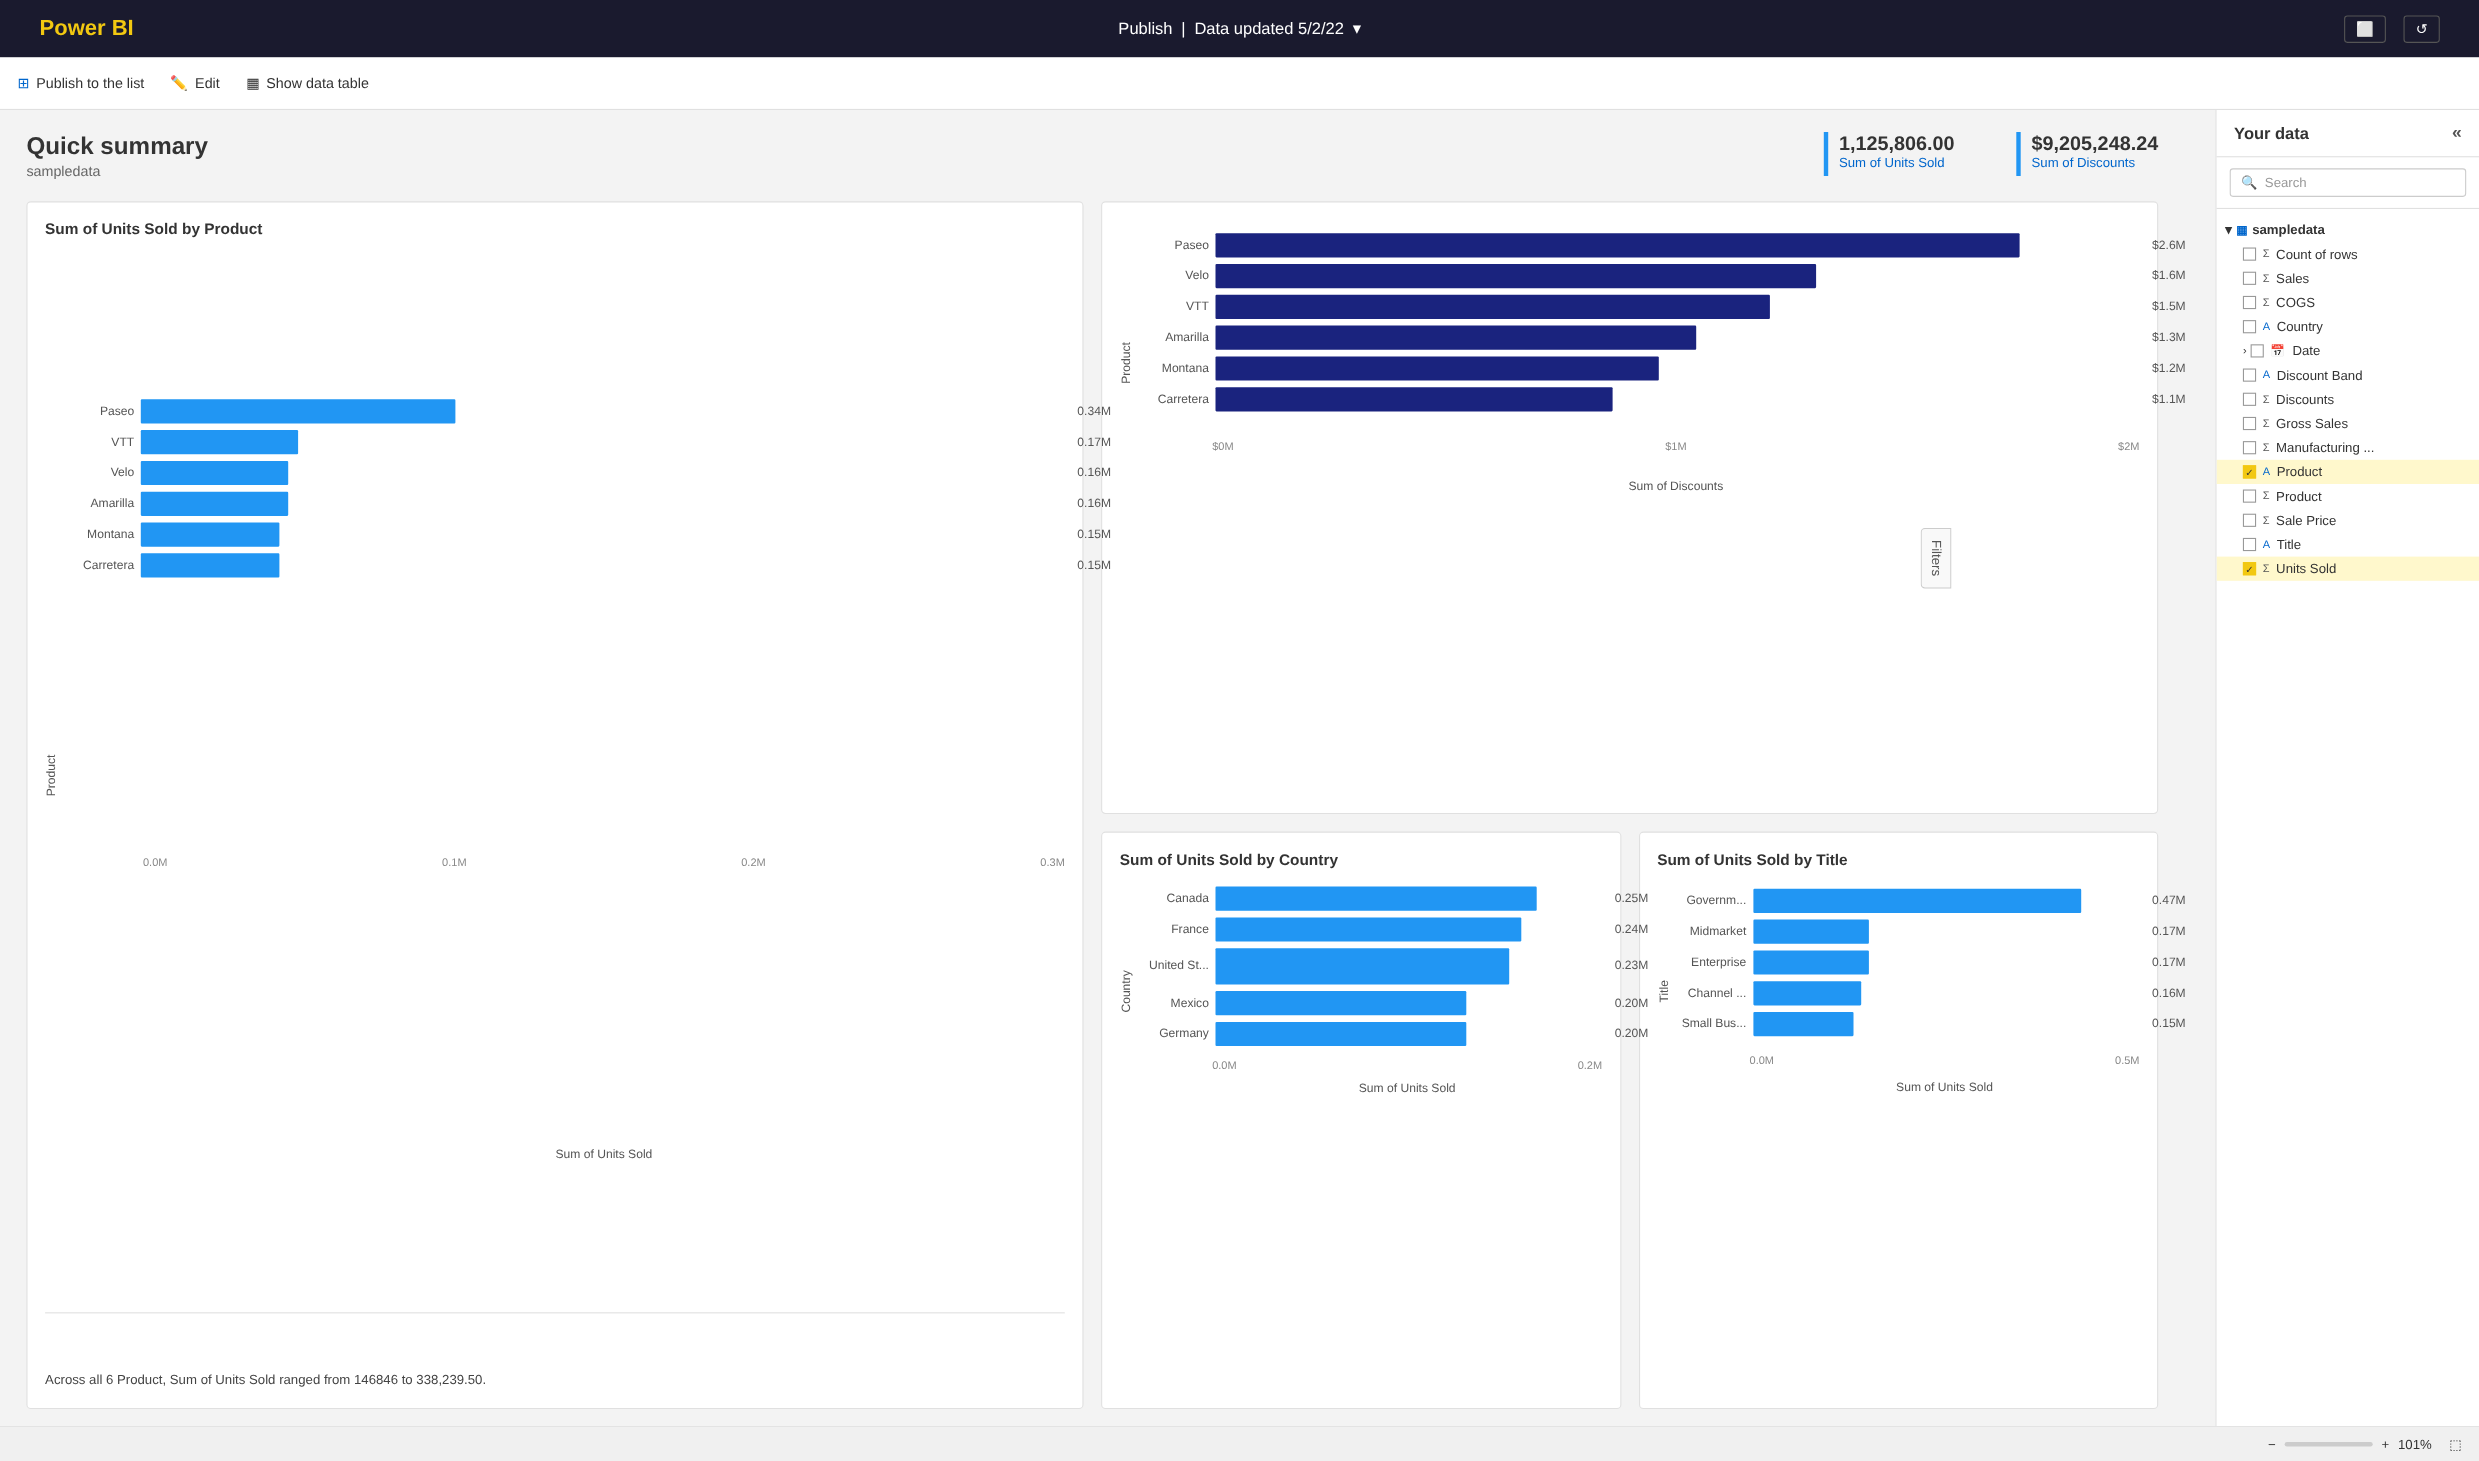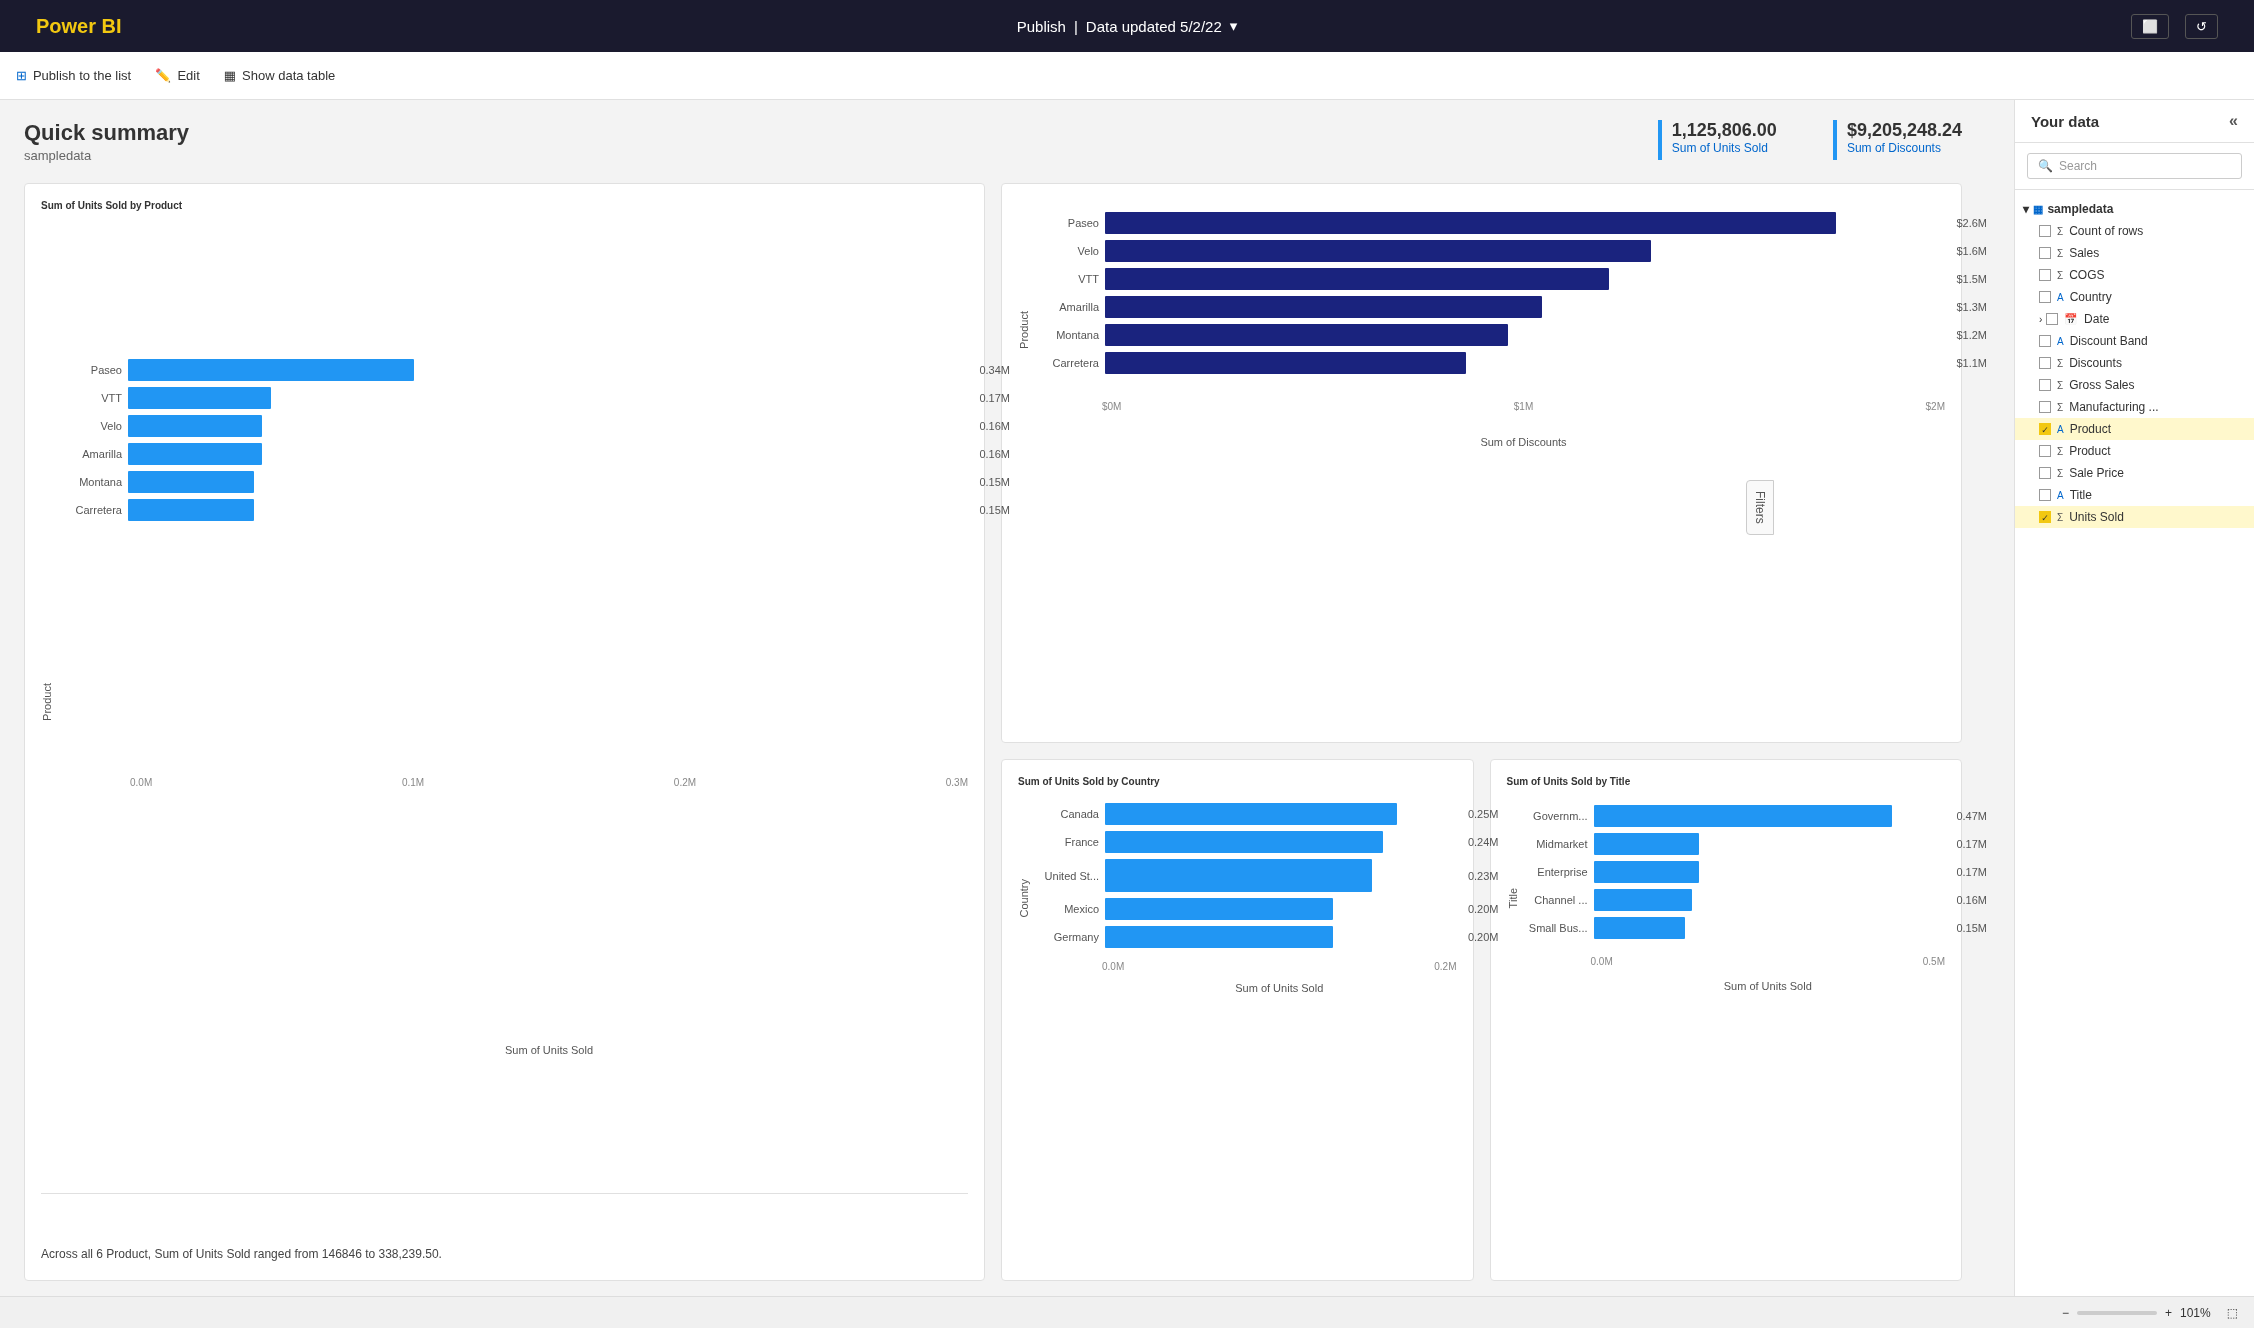--- a/index.html
+++ b/index.html
@@ -144,21 +144,21 @@
       color: #0066cc;
     }
 
     .chart-card {
       background: white;
       border: 1px solid #e0e0e0;
       border-radius: 4px;
       padding: 16px;
     }
     .chart-title {
-      font-size: 10px;
+      font-size: 14px;
       font-weight: 600;
       color: #333;
       margin-bottom: 12px;
     }
 
     .chart-axis {
       display: flex;
       justify-content: space-between;
       font-size: 10px;
       color: #888;

